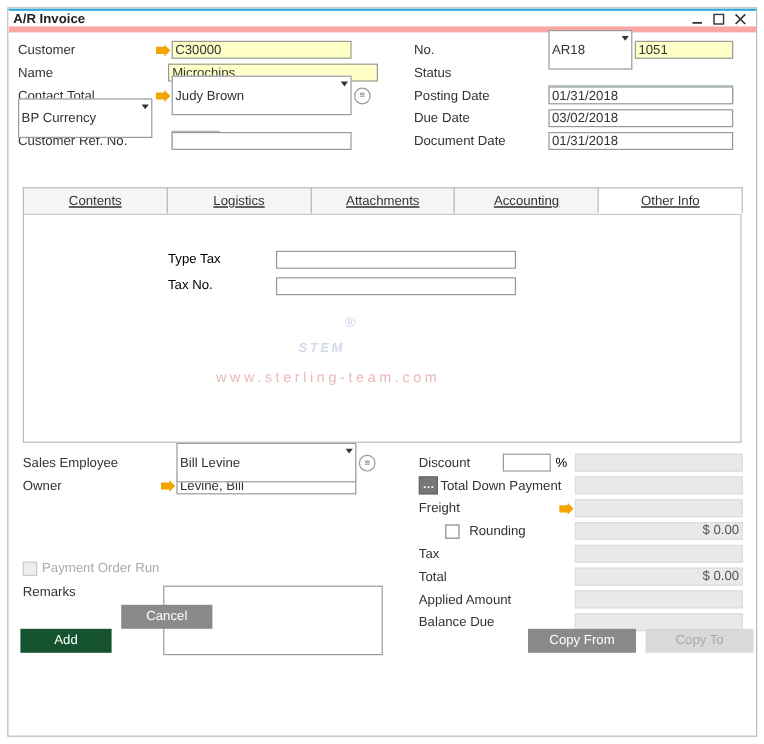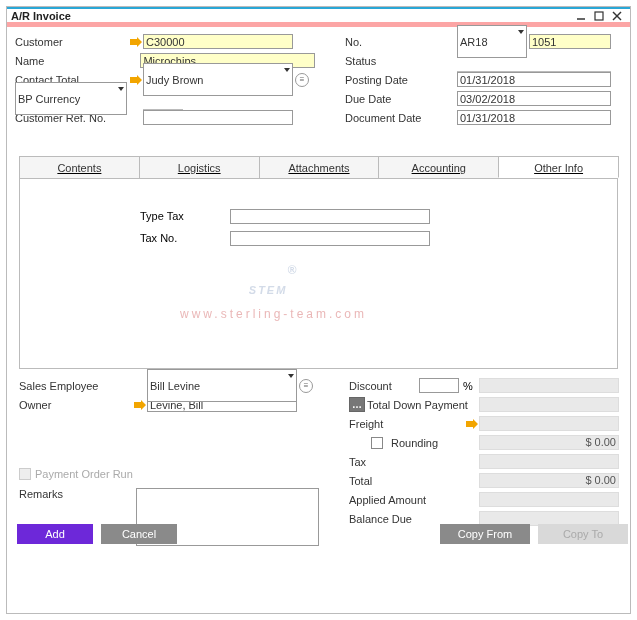--- a/index.html
+++ b/index.html
@@ -40,21 +40,21 @@
   .totbox { display:flex; align-items:center; height:17px; }
   .totbox .tlbl { width:130px; color:#333; display:flex; align-items:center; gap:4px;}
   .totbox .val { width:140px; height:15px; background:#e9e9e9; border:1px solid #ddd; text-align:right; padding:0 2px; color:#555; }
   .totbox .small { width:40px; height:15px; border:1px solid #999; background:#fff; margin-right:4px; }
   .chk { width:12px; height:12px; border:1px solid #888; background:#fff; display:inline-block; margin-right:4px; vertical-align:middle; }
   .chk.dis { background:#eee; border-color:#ccc; }
   .elips { width:16px; height:15px; background:#777; color:#fff; display:inline-flex; align-items:center; justify-content:center; font-weight:bold; margin-right:2px; border:1px solid #666; font-size:10px; line-height:1; }
   .remarks { width:200px; height:58px; border:1px solid #999; background:#fff; resize:none; padding:2px; }
   .btnbar { position:absolute; left:10px; bottom:10px; display:flex; gap:8px; }
   .btn { width:76px; height:20px; border:none; color:#fff; background:#8a8a8a; font-size:11px; }
-  .btn.primary { background:#6d28d9; }
+  .btn.primary { background:#14532d;margin-top:20px; }
   .btn.dis { background:#d9d9d9; color:#aaa; }
   .btnbar.right { left:auto; right:2px; }
 </style>
 </head>
 <body>
 
 <div class="window">
 
   <div class="titlebar">
     <span class="title">A/R Invoice</span>

